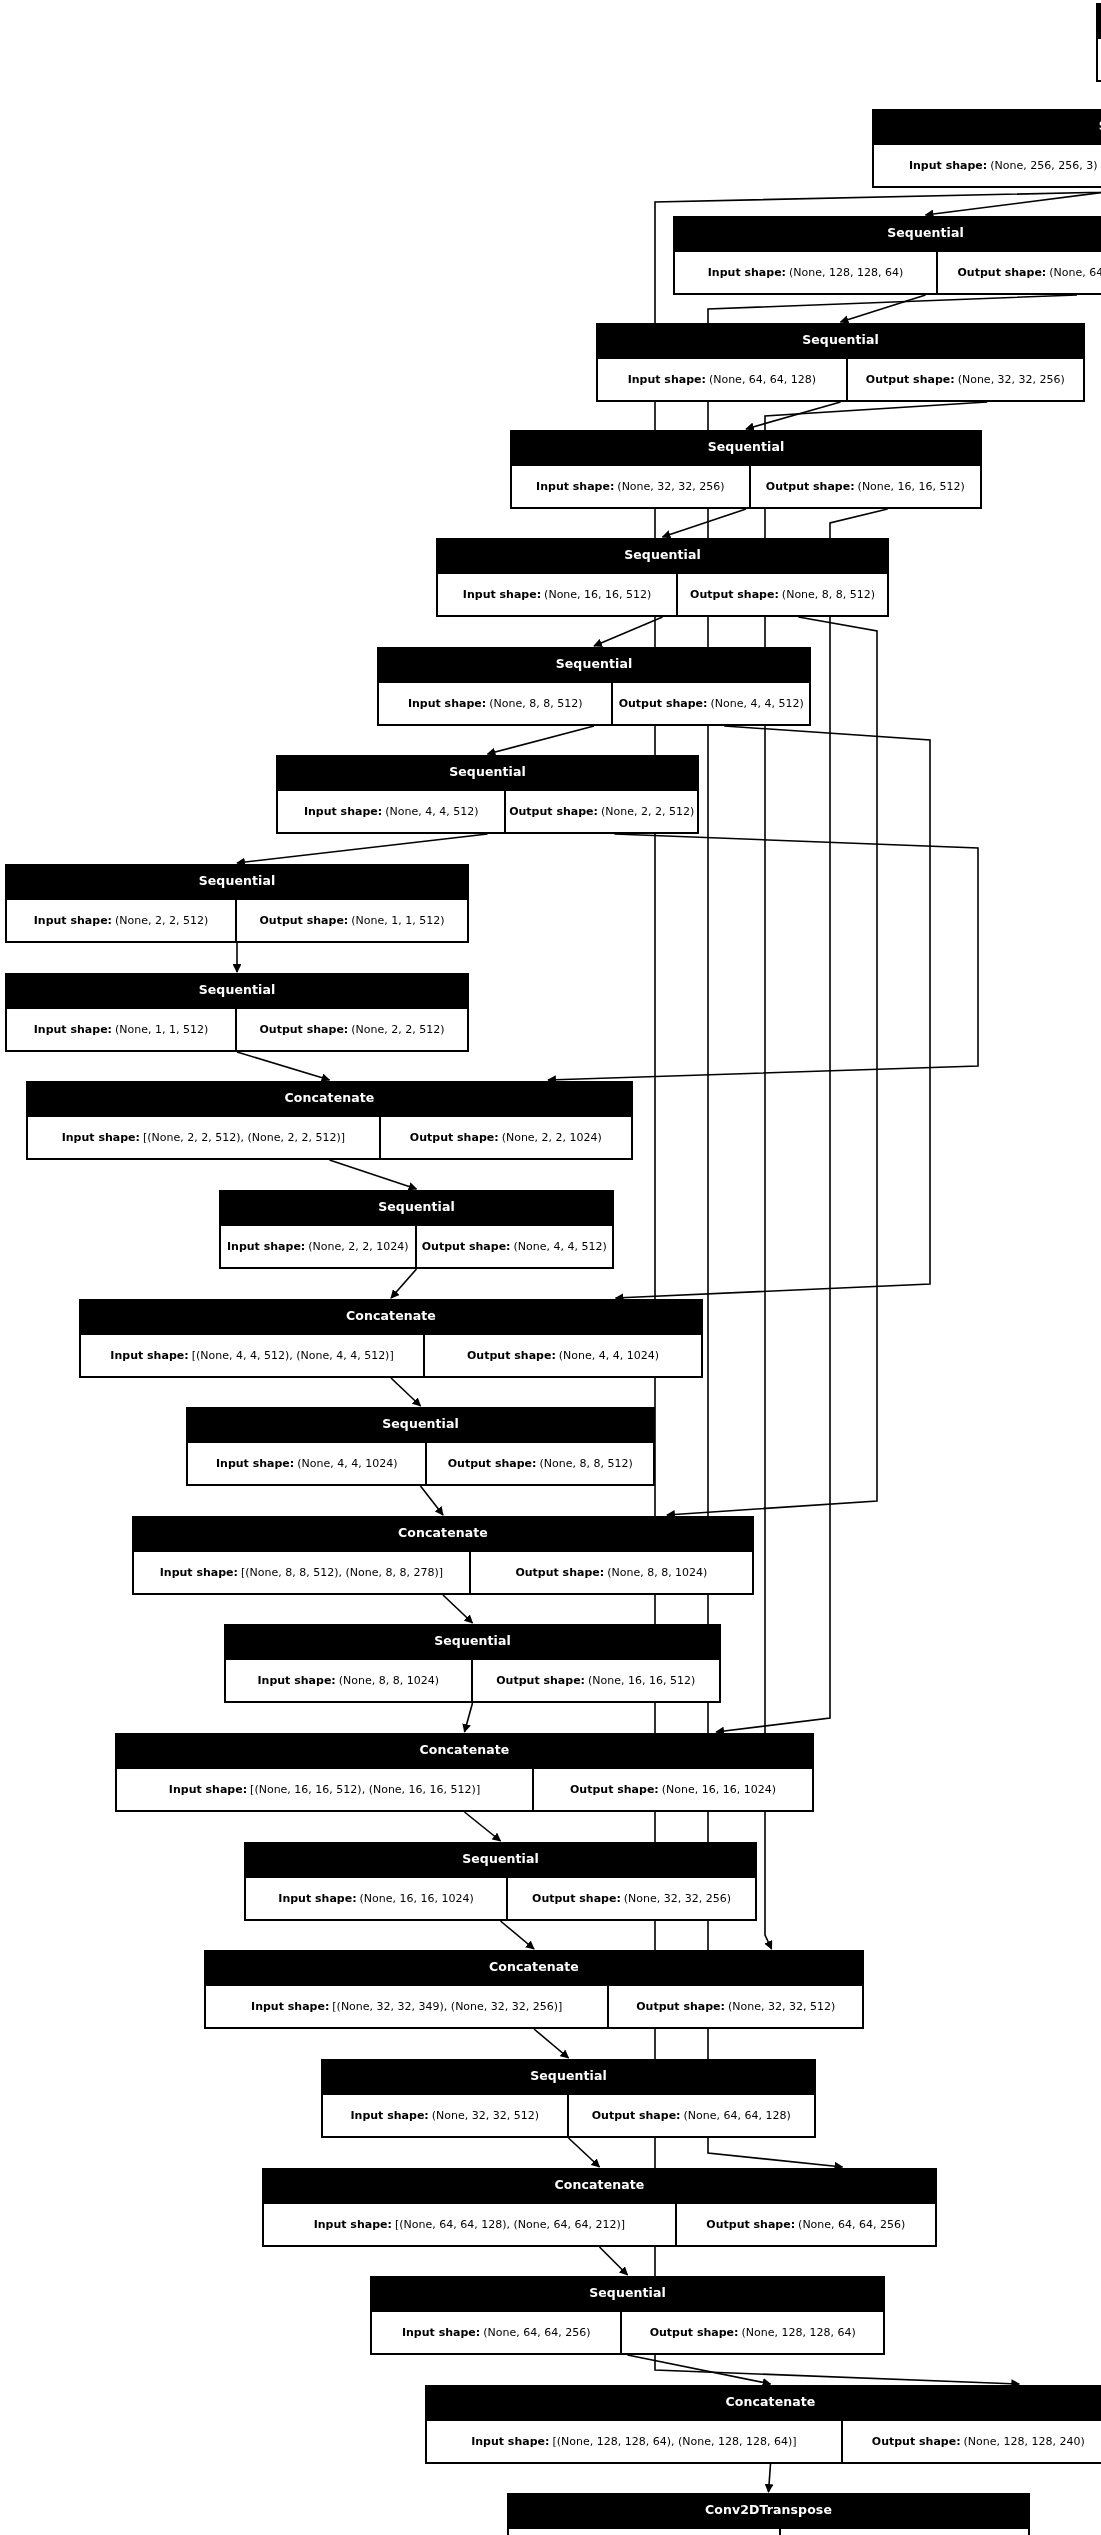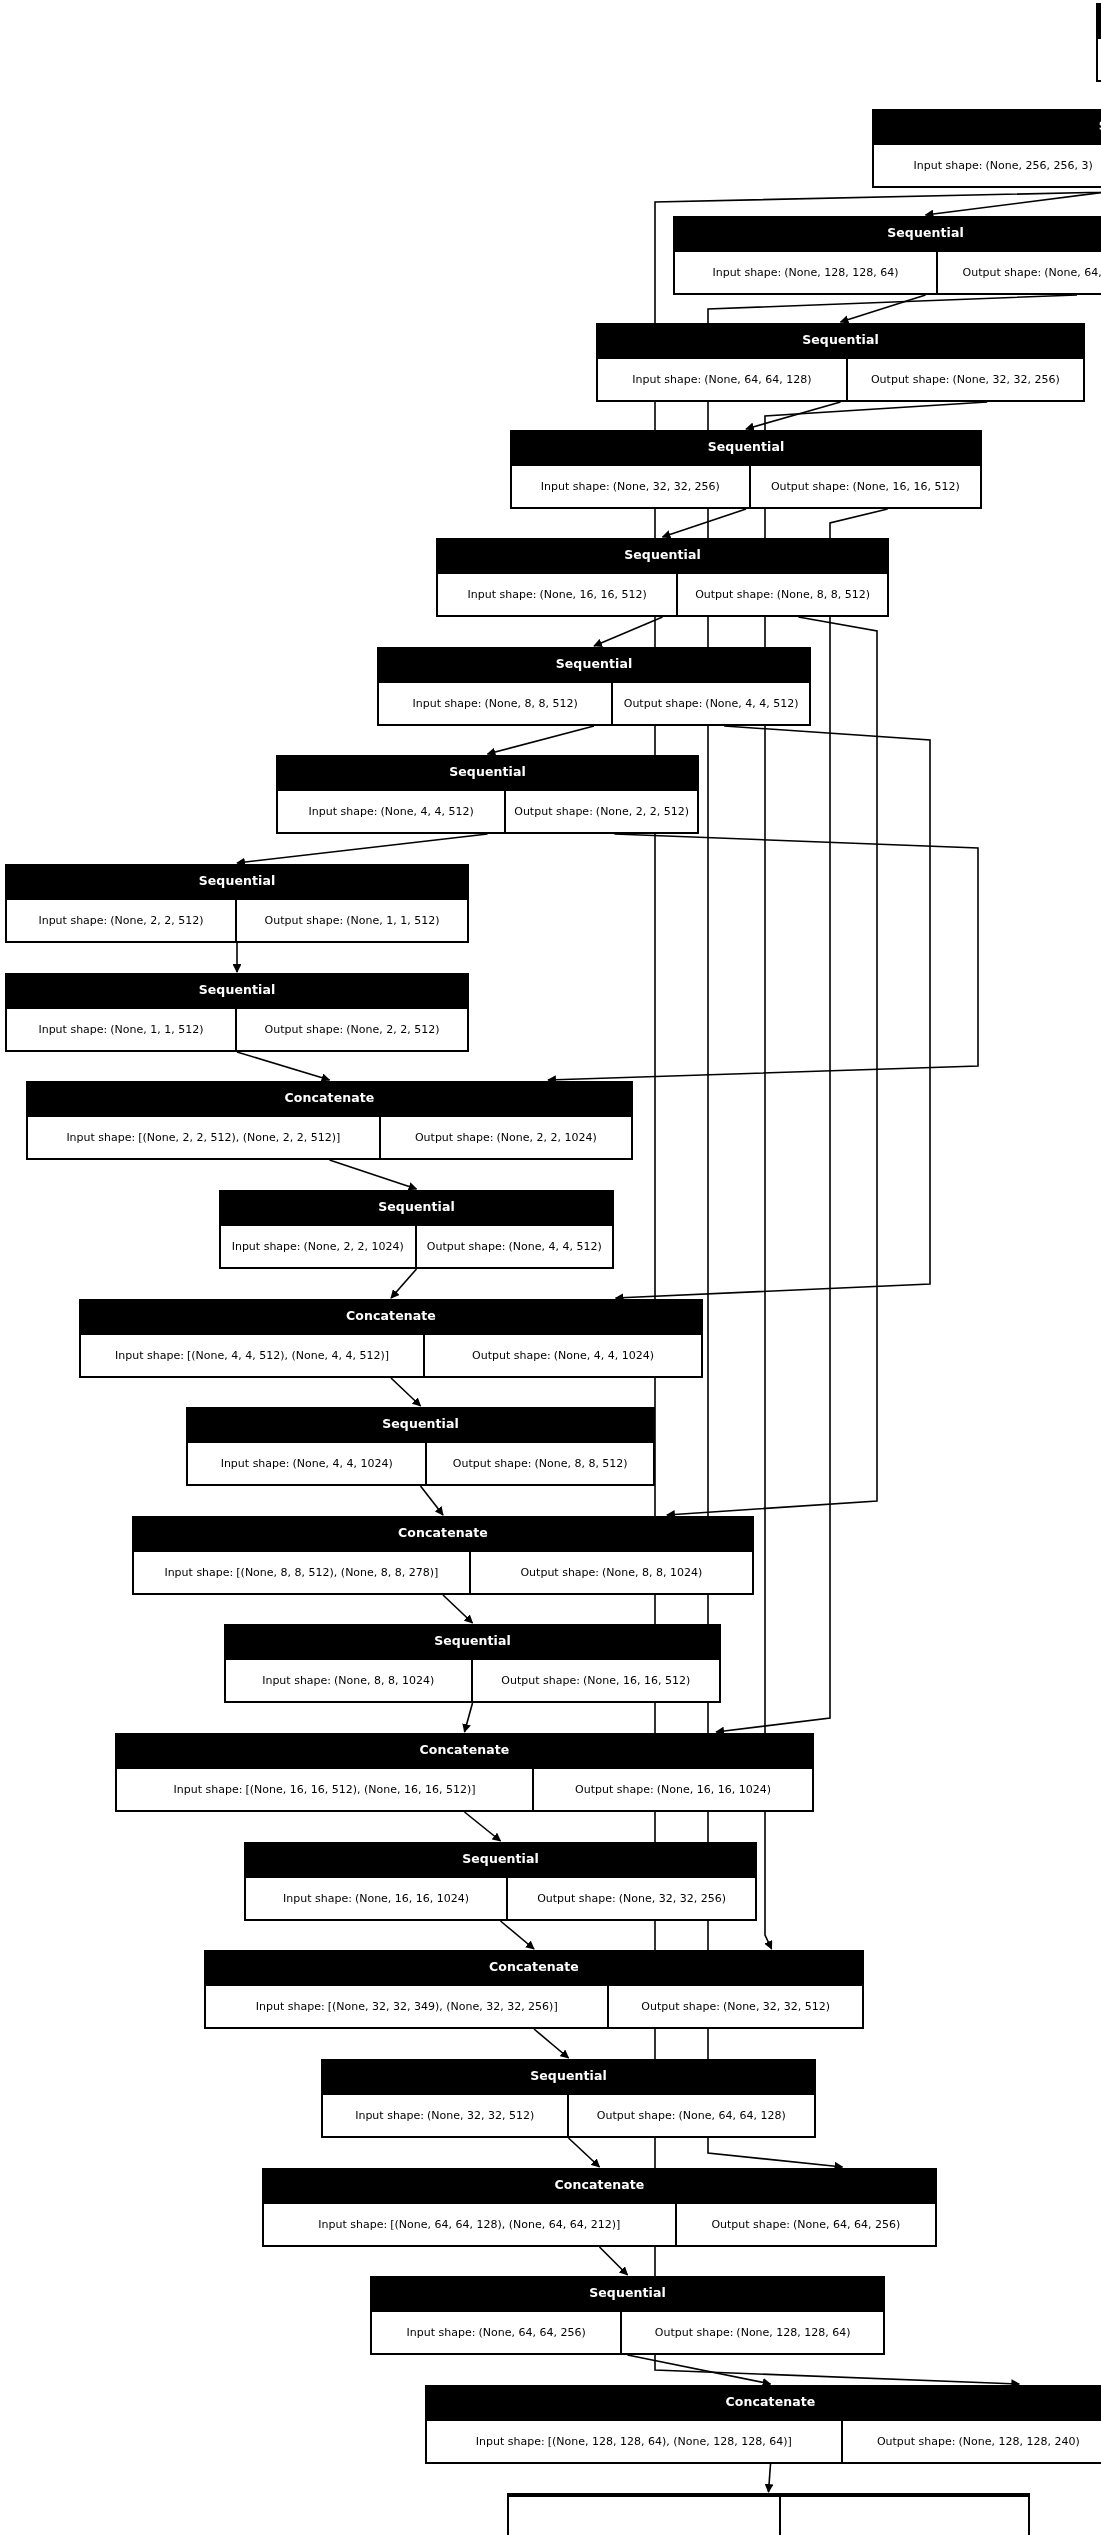--- a/index.html
+++ b/index.html
@@ -64,21 +64,21 @@
     font-size: 11px;
     color: #000000;
     white-space: nowrap;
     box-sizing: border-box;
     min-width: 0;
   }
   .node .cell.in {
     border-right: 2px solid #000000;
   }
   .node .cell .lab {
-    font-weight: normal;
+    font-weight: bold;
   }
   .node .cell .val {
     font-weight: normal;
     margin-left: 3px;
   }
 </style>
 </head>
 <body>
 
 <div id="canvas">
@@ -404,19 +404,20 @@
             <span class="lab">Input shape:</span>
             <span class="val">[(None, 128, 128, 64), (None, 128, 128, 64)]</span>
           </div>
           <div class="cell out">
             <span class="lab">Output shape:</span>
             <span class="val">(None, 128, 128, 240)</span>
           </div>
         </div>
       </div>
       <div class="node" style="left: 507px; top: 2493px; width: 523px; height: 79px;">
+        <div class="title">Conv2DTranspose</div>
         <div class="shapes">
           <div class="cell in" style="flex: 0 0 52.5%;"></div>
           <div class="cell out"></div>
         </div>
       </div>
     </div>
 </div>
 
 </body></html>

